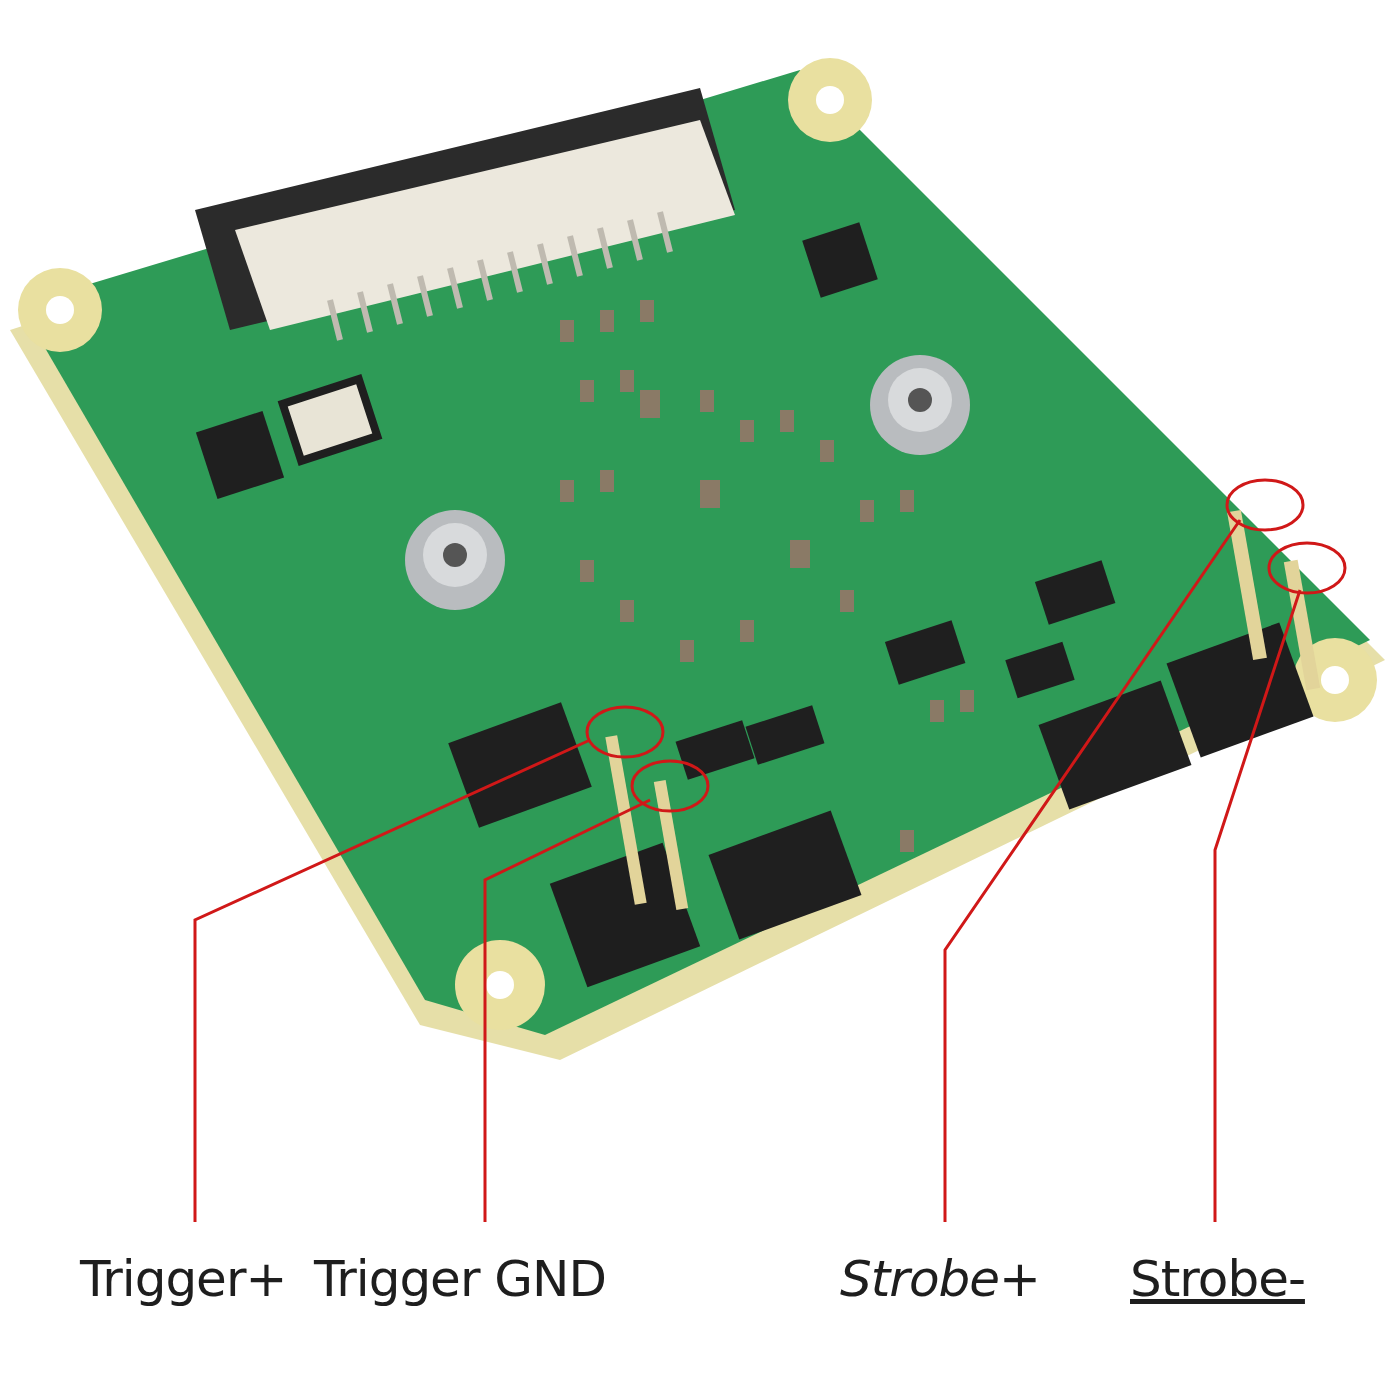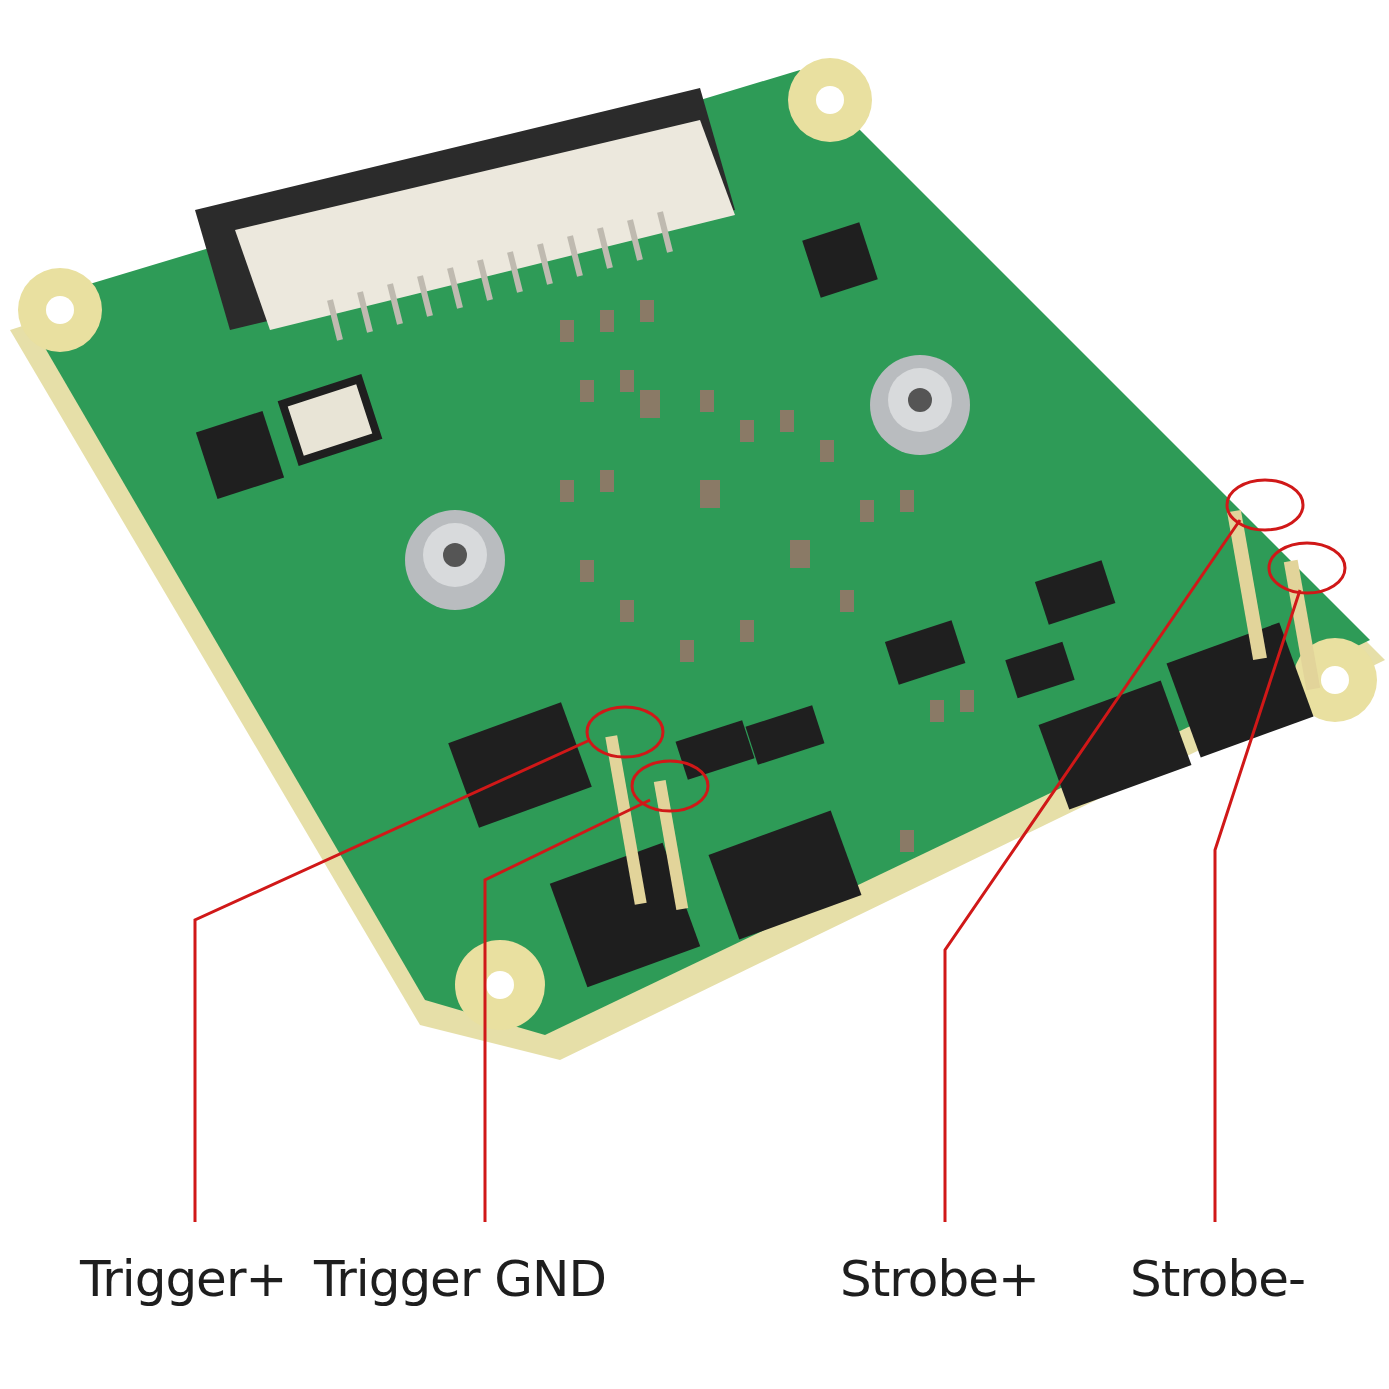--- a/index.html
+++ b/index.html
@@ -113,14 +113,14 @@
     <ellipse cx="1307" cy="568" rx="38" ry="25"></ellipse>
     <polyline points="590,740 195,920 195,1222"></polyline>
     <polyline points="650,800 485,880 485,1222"></polyline>
     <polyline points="1240,520 945,950 945,1222"></polyline>
     <polyline points="1300,590 1215,850 1215,1222"></polyline>
   </g>
 </svg>
 
 <div class="label" style="left:56px;margin-left:24px;">Trigger+</div>
 <div class="label" style="left:314px;">Trigger GND</div>
-<div class="label" style="left:840px;">Strobe+</div>
-<div class="label" style="left:1130px;">Strobe-</div>
+<div class="label" style="left:840px;font-style:italic;">Strobe+</div>
+<div class="label" style="left:1130px;text-decoration:underline;">Strobe-</div>
 
 </body></html>

